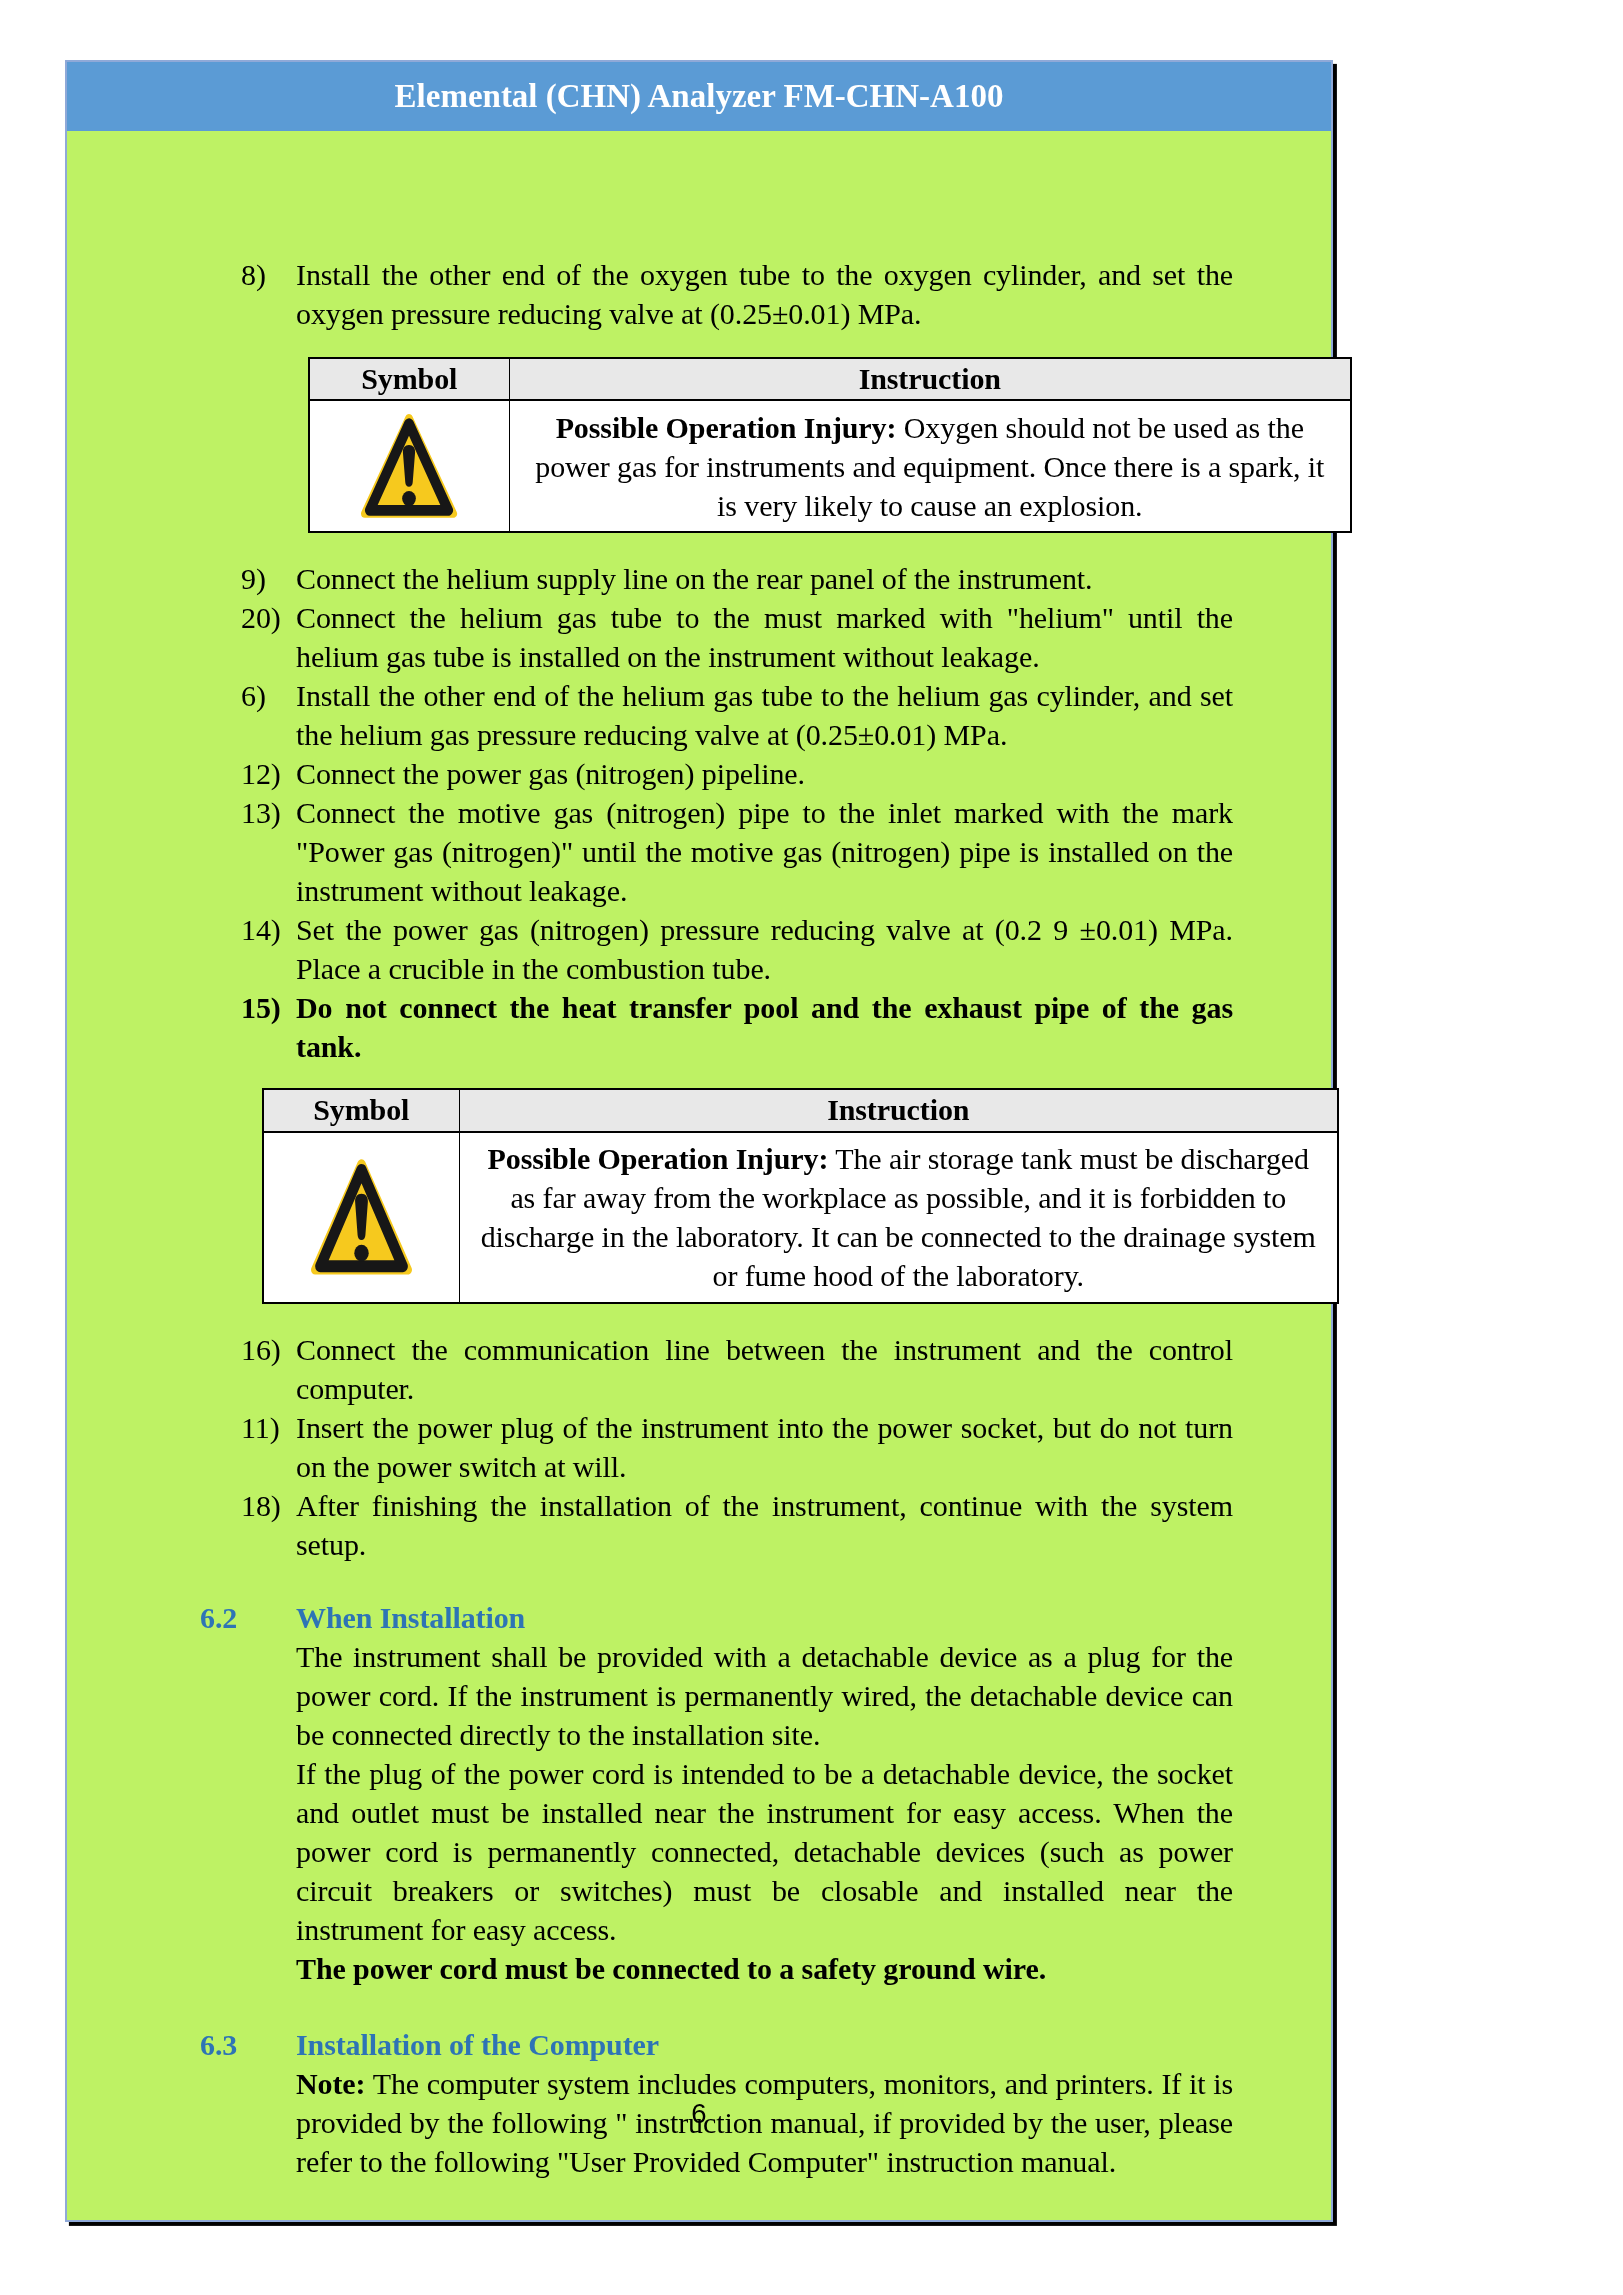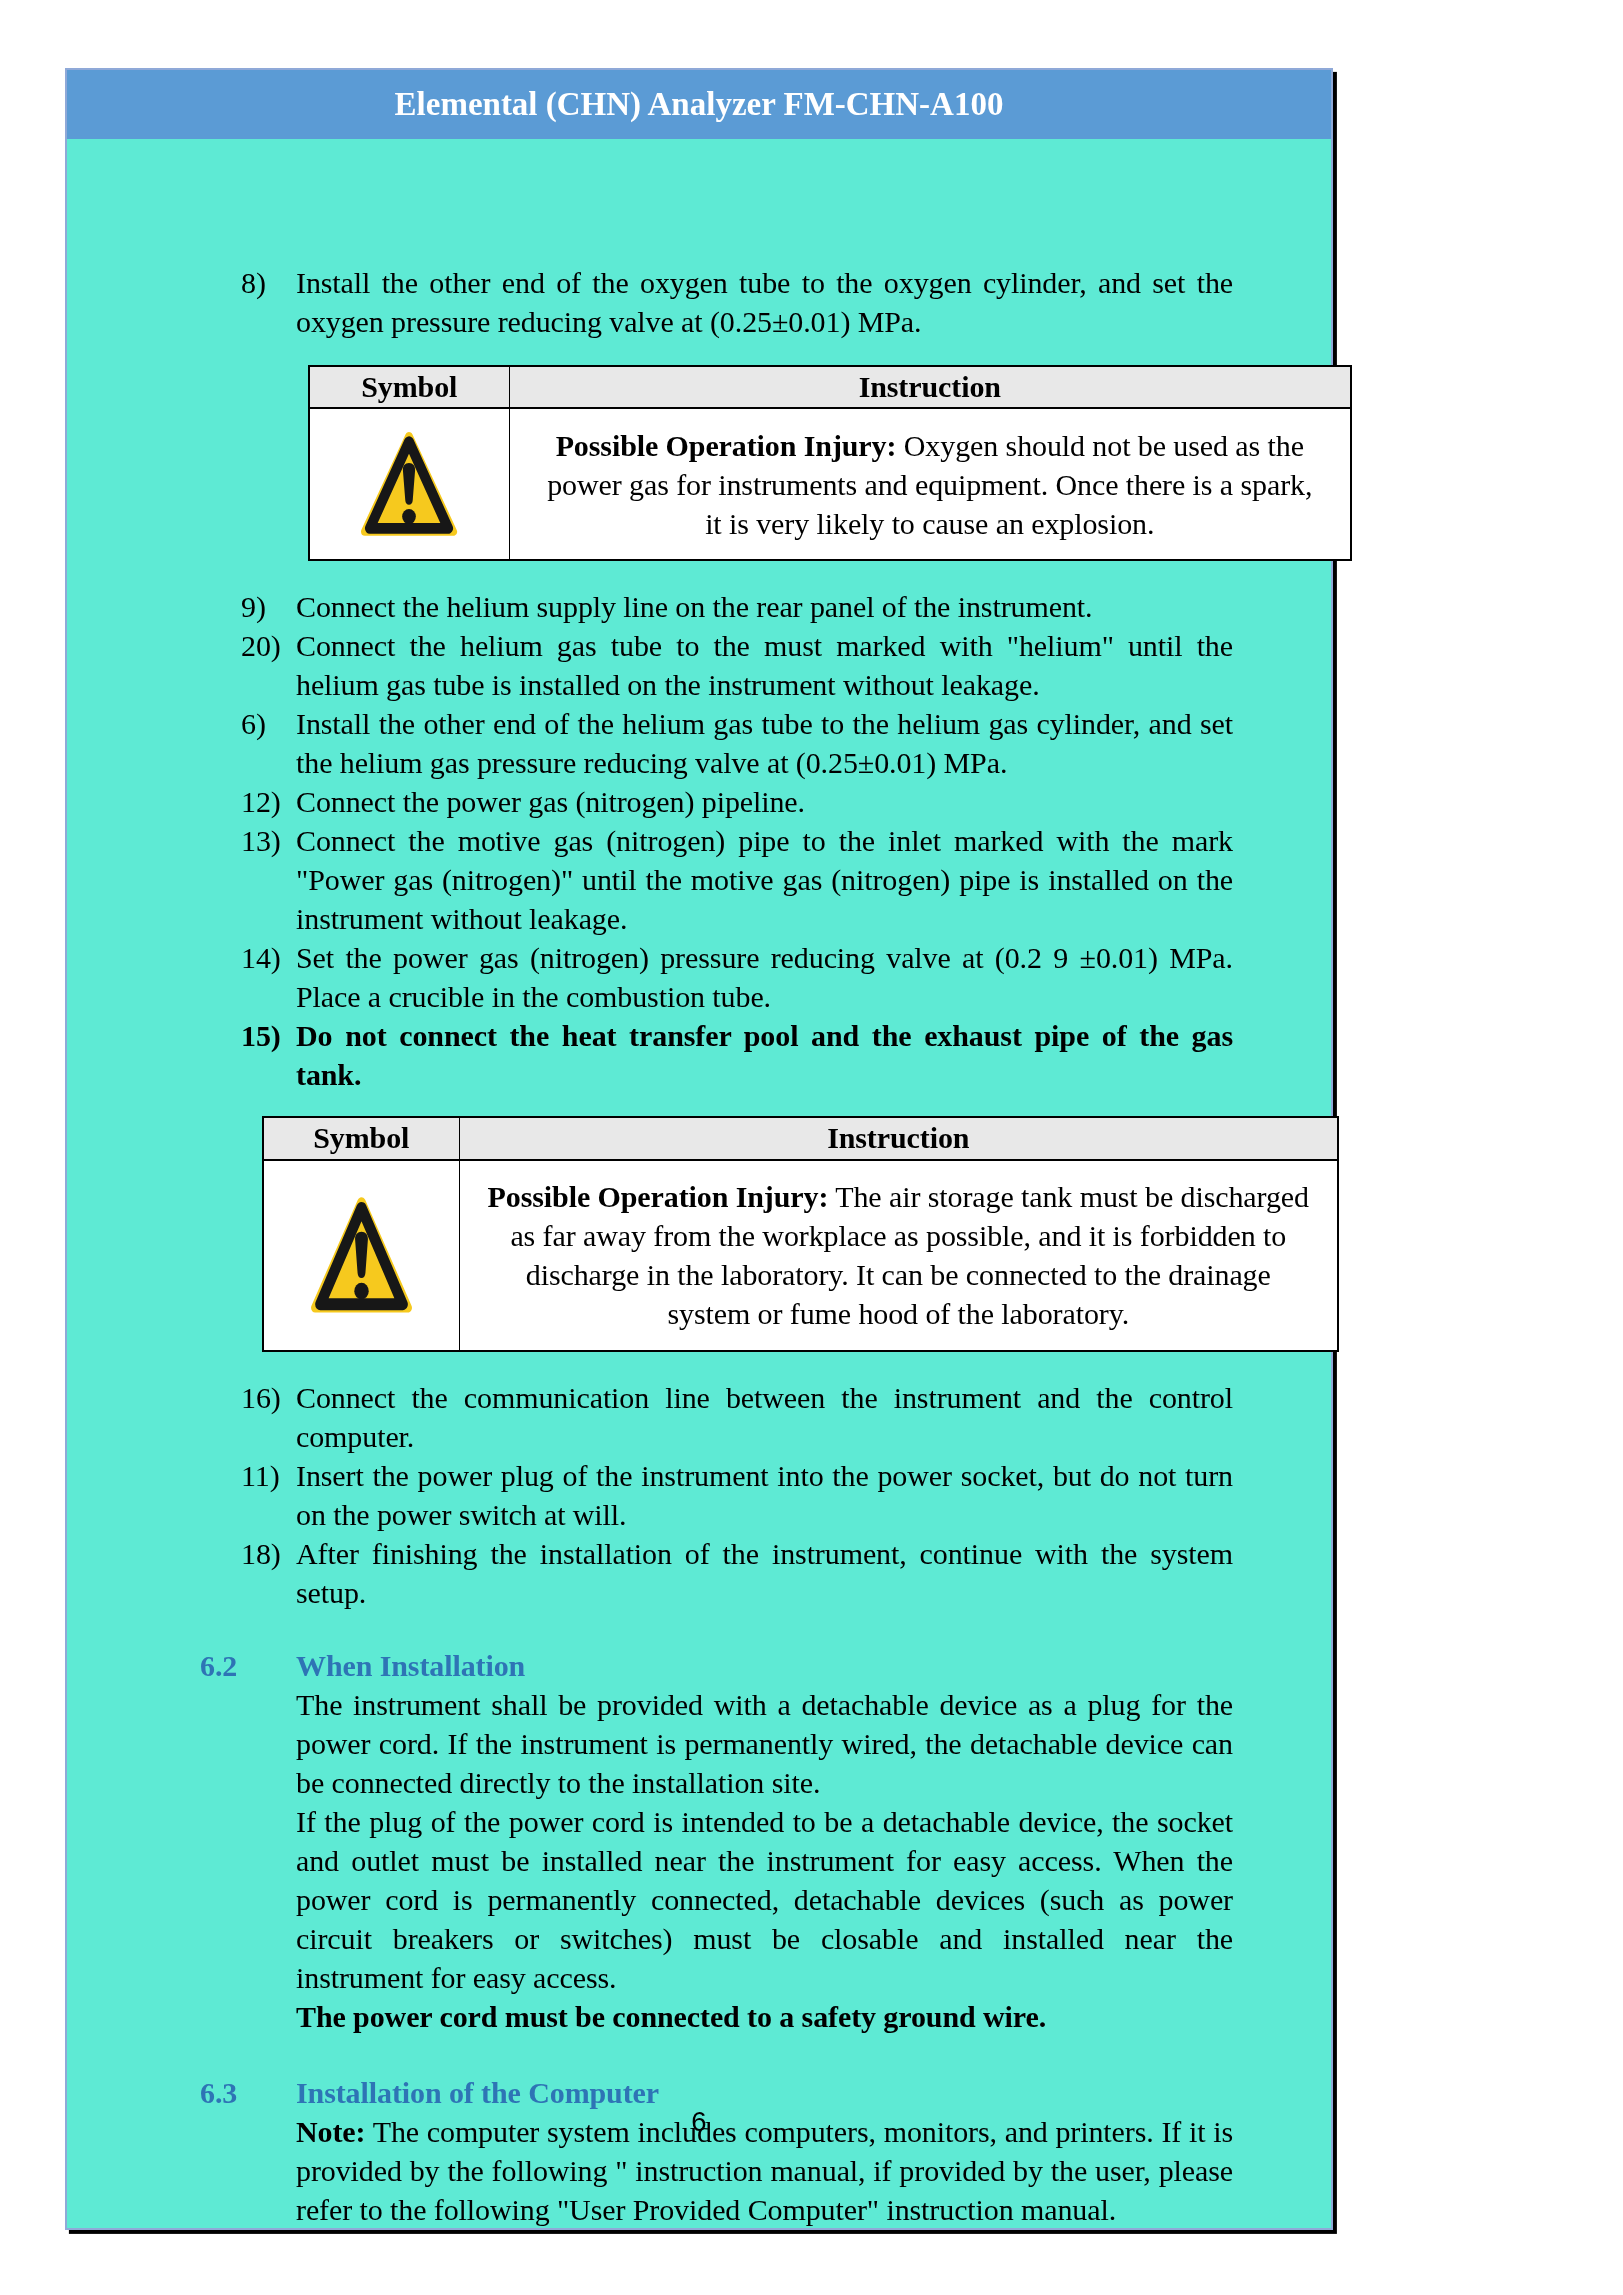--- a/index.html
+++ b/index.html
@@ -4,26 +4,26 @@
 <style>
   html,body { margin:0; padding:0; }
   body {
     width:1623px; height:2295px;
     background:#ffffff;
     position:relative;
     font-family:"Liberation Serif", serif;
     color:#000;
   }
   .page-frame {
-    position:absolute; left:65px; top:68px;
+    position:absolute; left:65px; top:60px;
     width:1268px; height:2162px;
     box-sizing:border-box;
     border:2.6px solid #8fa9d8;
     box-shadow:3.9px 3.9px 0 0 #000000;
-    background:#5eead4;
+    background:#bef264;
   }
   .band {
     height:69px; background:#5b9bd5;
     display:flex; align-items:center; justify-content:center;
   }
   .band .title {
     color:#ffffff; font-weight:bold; font-size:33px;
     letter-spacing:0px;
   }
   .content {
@@ -51,21 +51,21 @@
     font-size:30px; line-height:34px;
     border:1.3px solid #000; border-bottom:2.6px solid #000;
     padding:3.3px 5.2px;
   }
   .wtable td {
     border:1.3px solid #000;
     font-size:30px; line-height:39px;
   }
   .wtable td.symbol-cell { text-align:center; vertical-align:middle; padding:5.2px 0; }
   .wtable td.instr-cell { text-align:center; padding:6.5px 17px; }
-  .wtable p { margin:10px;text-align:center; }
+  .wtable p { margin:0;text-align:center; }
   .tri-1 { width:98px; height:107px; display:inline-block; vertical-align:middle; }
   .tri-2 { width:103px; height:119px; display:inline-block; vertical-align:middle; }
 
   .section-62 { margin-top:34px; }
   .section-63 { margin-top:37px; }
   .heading {
     position:relative; padding-left:96px;
     color:#2e74b5; font-weight:bold;
   }
   .heading .num { position:absolute; left:0; top:0; }

